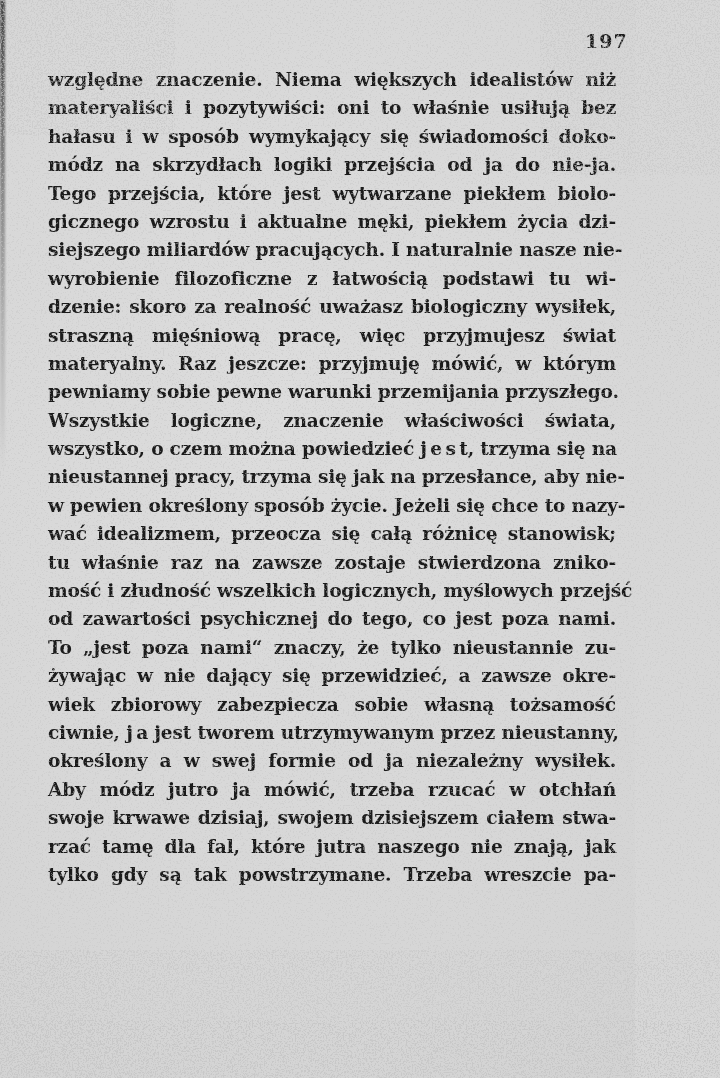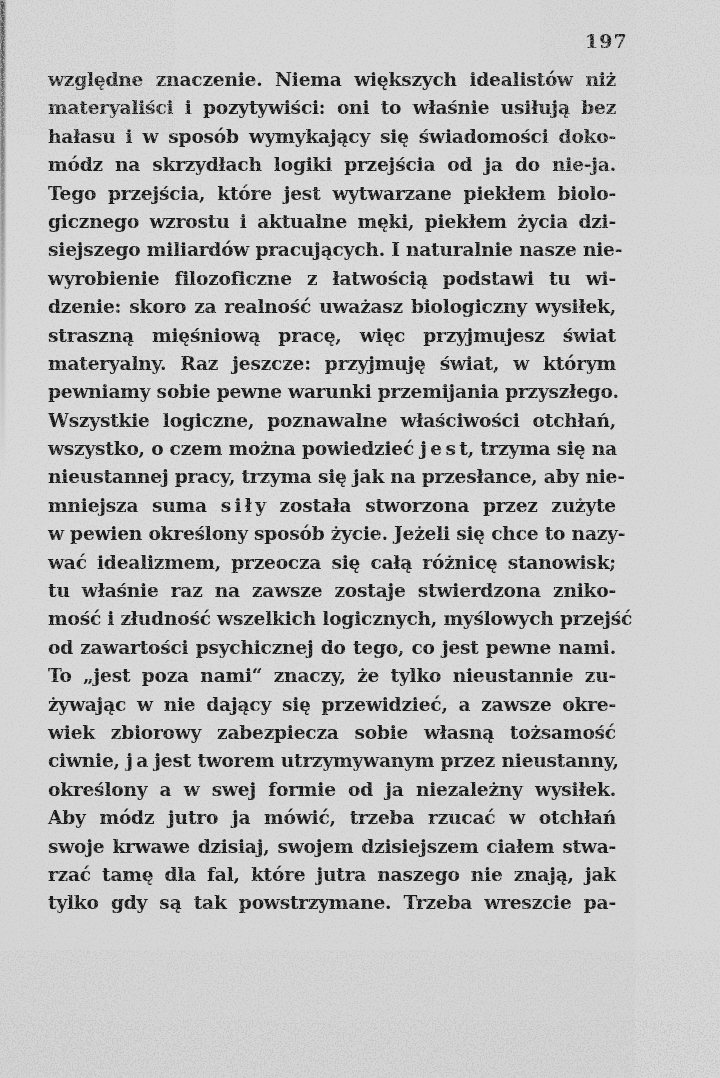--- a/index.html
+++ b/index.html
@@ -81,31 +81,30 @@
       <div class="line">względne znaczenie. Niema większych idealistów niż</div>
       <div class="line">materyaliści i pozytywiści: oni to właśnie usiłują bez</div>
       <div class="line">hałasu i w sposób wymykający się świadomości doko-</div>
       <div class="line">módz na skrzydłach logiki przejścia od ja do nie-ja.</div>
       <div class="line">Tego przejścia, które jest wytwarzane piekłem biolo-</div>
       <div class="line">gicznego wzrostu i aktualne męki, piekłem życia dzi-</div>
       <div class="line">siejszego miliardów pracujących. I naturalnie nasze nie-</div>
       <div class="line">wyrobienie filozoficzne z łatwością podstawi tu wi-</div>
       <div class="line">dzenie: skoro za realność uważasz biologiczny wysiłek,</div>
       <div class="line">straszną mięśniową pracę, więc przyjmujesz świat</div>
-      <div class="line">materyalny. Raz jeszcze: przyjmuję świat, w którym</div>
+      <div class="line">materyalny. Raz jeszcze: przyjmuję mówić, w którym</div>
       <div class="line">pewniamy sobie pewne warunki przemijania przyszłego.</div>
-      <div class="line">Wszystkie logiczne, poznawalne właściwości otchłań,</div>
+      <div class="line">Wszystkie logiczne, znaczenie właściwości świata,</div>
       <div class="line">wszystko, o czem można powiedzieć j e s t, trzyma się na</div>
       <div class="line">nieustannej pracy, trzyma się jak na przesłance, aby nie-</div>
-      <div class="line">mniejsza suma s i ł y została stworzona przez zużyte</div>
       <div class="line">w pewien określony sposób życie. Jeżeli się chce to nazy-</div>
       <div class="line">wać idealizmem, przeocza się całą różnicę stanowisk;</div>
       <div class="line">tu właśnie raz na zawsze zostaje stwierdzona zniko-</div>
       <div class="line">mość i złudność wszelkich logicznych, myślowych przejść</div>
-      <div class="line">od zawartości psychicznej do tego, co jest pewne nami.</div>
+      <div class="line">od zawartości psychicznej do tego, co jest poza nami.</div>
       <div class="line">To „jest poza nami“ znaczy, że tylko nieustannie zu-</div>
       <div class="line">żywając w nie dający się przewidzieć, a zawsze okre-</div>
       <div class="line">wiek zbiorowy zabezpiecza sobie własną tożsamość</div>
       <div class="line">ciwnie, j a jest tworem utrzymywanym przez nieustanny,</div>
       <div class="line">określony a w swej formie od ja niezależny wysiłek.</div>
       <div class="line">Aby módz jutro ja mówić, trzeba rzucać w otchłań</div>
       <div class="line">swoje krwawe dzisiaj, swojem dzisiejszem ciałem stwa-</div>
       <div class="line">rzać tamę dla fal, które jutra naszego nie znają, jak</div>
       <div class="line">tylko gdy są tak powstrzymane. Trzeba wreszcie pa-</div>
     </div>

